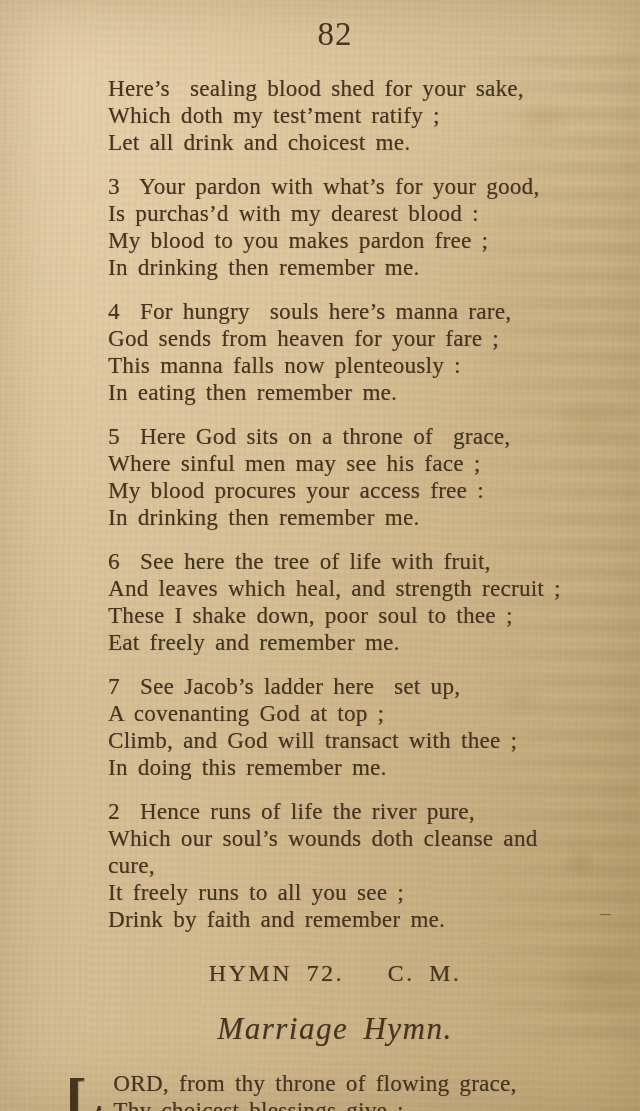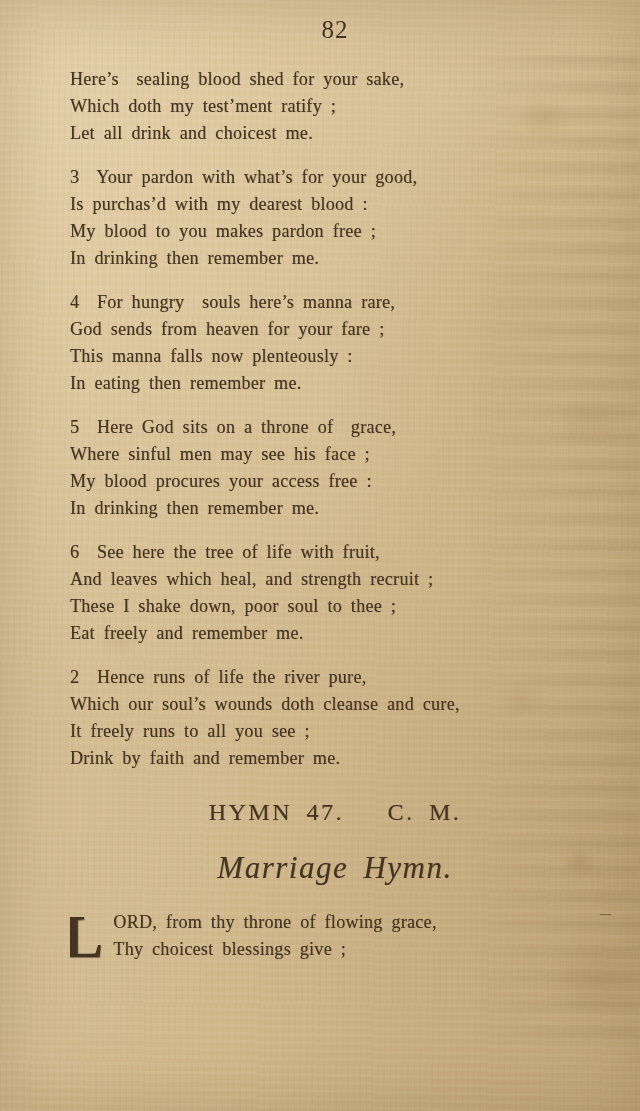--- a/index.html
+++ b/index.html
@@ -39,31 +39,32 @@
       rgba(126,100,62,0.13) 0 11px, rgba(0,0,0,0) 11px 27px);
     filter: blur(3px);
     -webkit-mask-image: linear-gradient(90deg, transparent, #000 65%);
     mask-image: linear-gradient(90deg, transparent, #000 65%);
   }
   .content {
     position: absolute; left: 70px; top: 16px; width: 500px;
   }
   .page-number {
     text-align: center;
-    font-size: 25px;
+    font-size: 33px;
     letter-spacing: 1px;
     margin: 0 0 22px 30px;
   }
   .line {
-    font-size: 18px;
+    font-size: 23px;
     line-height: 27px;
     letter-spacing: 0.3px;
     word-spacing: 4px;
     white-space: pre-wrap;
     text-shadow: 0.4px 0.4px 0.7px rgba(62,42,20,0.45);
+    margin-left: 38px;
   }
   .stanza { margin-bottom: 17px; }
   .hymn-heading {
     margin: 27px 0 0 30px;
     text-align: center;
     font-size: 24px;
     letter-spacing: 2.5px;
     word-spacing: 6px;
     white-space: pre-wrap;
     text-shadow: 0.4px 0.4px 0.7px rgba(62,42,20,0.45);
@@ -129,29 +130,35 @@
       <div class="line">In drinking then remember me.</div>
     </div>
 
     <div class="stanza">
       <div class="line">6  See here the tree of life with fruit,</div>
       <div class="line">And leaves which heal, and strength recruit ;</div>
       <div class="line">These I shake down, poor soul to thee ;</div>
       <div class="line">Eat freely and remember me.</div>
     </div>
 
+    <div class="stanza">
+      <div class="line">7  See Jacob’s ladder here  set up,</div>
+      <div class="line">A covenanting God at top ;</div>
+      <div class="line">Climb, and God will transact with thee ;</div>
+      <div class="line">In doing this remember me.</div>
+    </div>
 
     <div class="stanza">
       <div class="line">2  Hence runs of life the river pure,</div>
       <div class="line">Which our soul’s wounds doth cleanse and cure,</div>
       <div class="line">It freely runs to all you see ;</div>
       <div class="line">Drink by faith and remember me.</div>
     </div>
 
-    <div class="hymn-heading">HYMN 47.   C. M.</div>
+    <div class="hymn-heading">HYMN 72.   C. M.</div>
     <div class="hymn-subtitle">Marriage Hymn.</div>
 
     <div class="opening">
       <span class="drop-cap">L</span>
       <div class="line">ORD, from thy throne of flowing grace,</div>
       <div class="line">Thy choicest blessings give ;</div>
     </div>
   </div>
 
   <div class="margin-dash">–</div>

